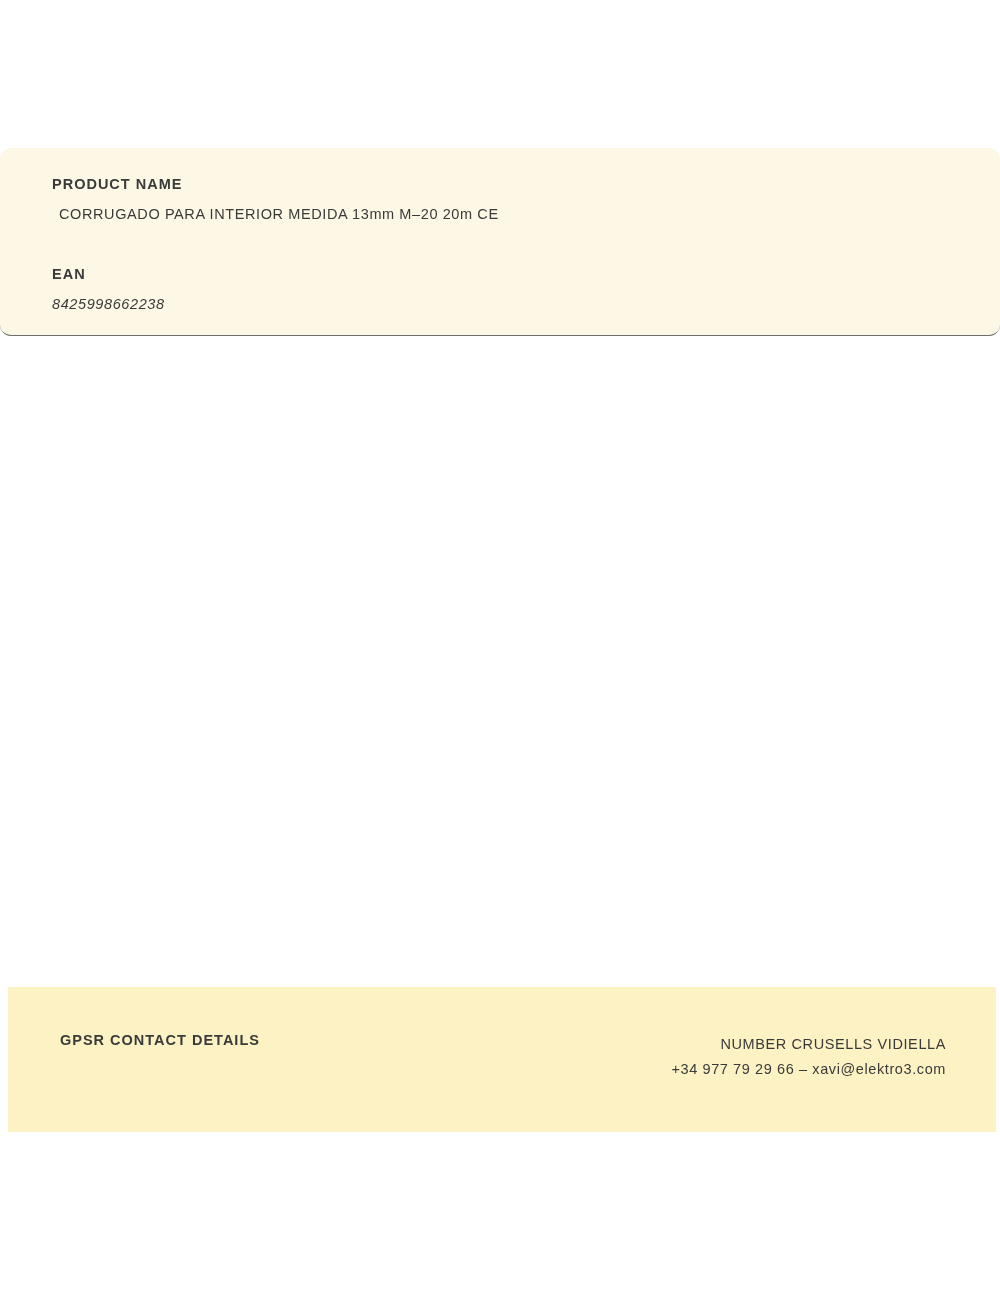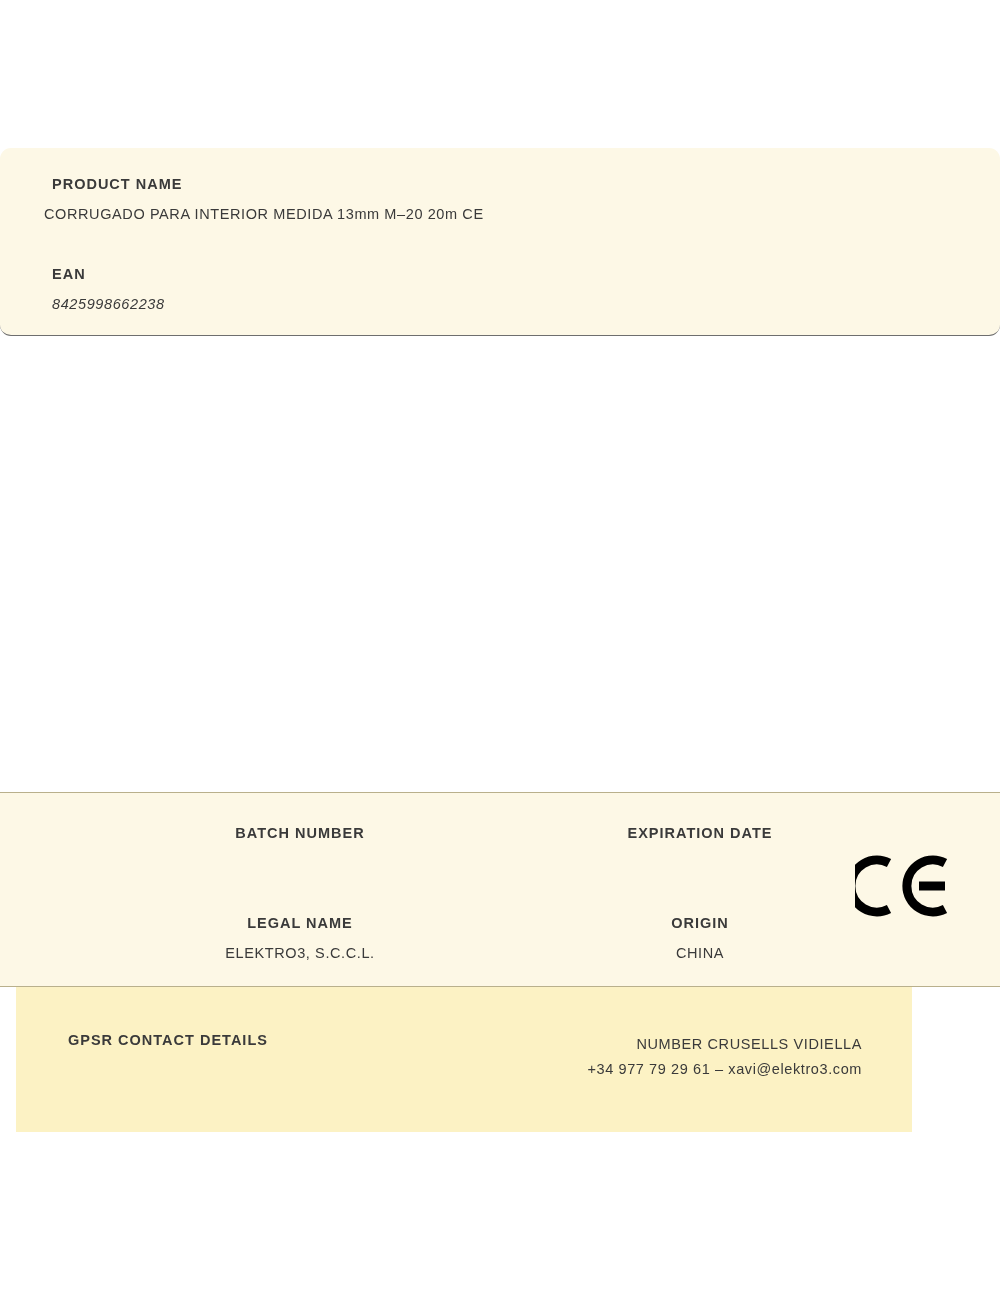--- a/index.html
+++ b/index.html
@@ -50,21 +50,21 @@
     color: #3a3a3a;
   }
 
   .top-product-label {
     position: absolute;
     left: 52px;
     top: 28px;
   }
   .top-product-value {
     position: absolute;
-    left: 44px;
+    left: 59px;
     top: 58px;
   }
   .top-ean-label {
     position: absolute;
     left: 52px;
     top: 118px;
   }
   .top-ean-value {
     position: absolute;
     left: 52px;
@@ -114,23 +114,23 @@
     position: absolute;
     left: 855px;
     top: 62px;
     width: 100px;
     height: 62px;
   }
 
   
   .gpsr-band {
     position: absolute;
-    left: 16px;
+    left: 8px;
     top: 987px;
-    width: 896px;
+    width: 988px;
     height: 145px;
     background: #fcf2c4;
     box-sizing: border-box;
   }
 
   .gpsr-label {
     position: absolute;
     left: 52px;
     top: 45px;
     font-size: 14.5px;
@@ -168,45 +168,24 @@
 
   <div class="top-band">
     <div class="field-label top-product-label">PRODUCT NAME</div>
     <div class="field-value top-product-value">CORRUGADO PARA INTERIOR MEDIDA 13mm M–20 20m CE</div>
     <div class="field-label top-ean-label">EAN</div>
     <div class="field-value top-ean-value">8425998662238</div>
   </div>
 
   <div class="middle-blank"></div>
 
-  <div class="mid-band">
-    <div class="cell field-label batch-label">BATCH NUMBER</div>
-    <div class="cell field-value batch-value"></div>
-
-    <div class="cell field-label expiry-label">EXPIRATION DATE</div>
-    <div class="cell field-value expiry-value"></div>
-
-    <div class="cell field-label legal-label">LEGAL NAME</div>
-    <div class="cell field-value legal-value">ELEKTRO3, S.C.C.L.</div>
-
-    <div class="cell field-label origin-label">ORIGIN</div>
-    <div class="cell field-value origin-value">CHINA</div>
-
-    <div class="ce-mark">
-      <svg width="100" height="62" viewBox="0 0 100 62" xmlns="http://www.w3.org/2000/svg">
-        <path d="M34 8 A26 26 0 1 0 34 54" fill="none" stroke="#000000" stroke-width="9"></path>
-        <path d="M90 8 A26 26 0 1 0 90 54" fill="none" stroke="#000000" stroke-width="9"></path>
-        <rect x="64" y="26.5" width="26" height="9" fill="#000000"></rect>
-      </svg>
-    </div>
-  </div>
 
   <div class="gpsr-band">
     <div class="gpsr-label">GPSR CONTACT DETAILS</div>
     <div class="gpsr-lines">
       <div>NUMBER CRUSELLS VIDIELLA</div>
-      <div>+34 977 79 29 61 – xavi@elektro3.com</div>
+      <div>+34 977 79 29 66 – xavi@elektro3.com</div>
     </div>
   </div>
 
   <div class="bottom-blank"></div>
 
 </div>
 
 </body></html>

